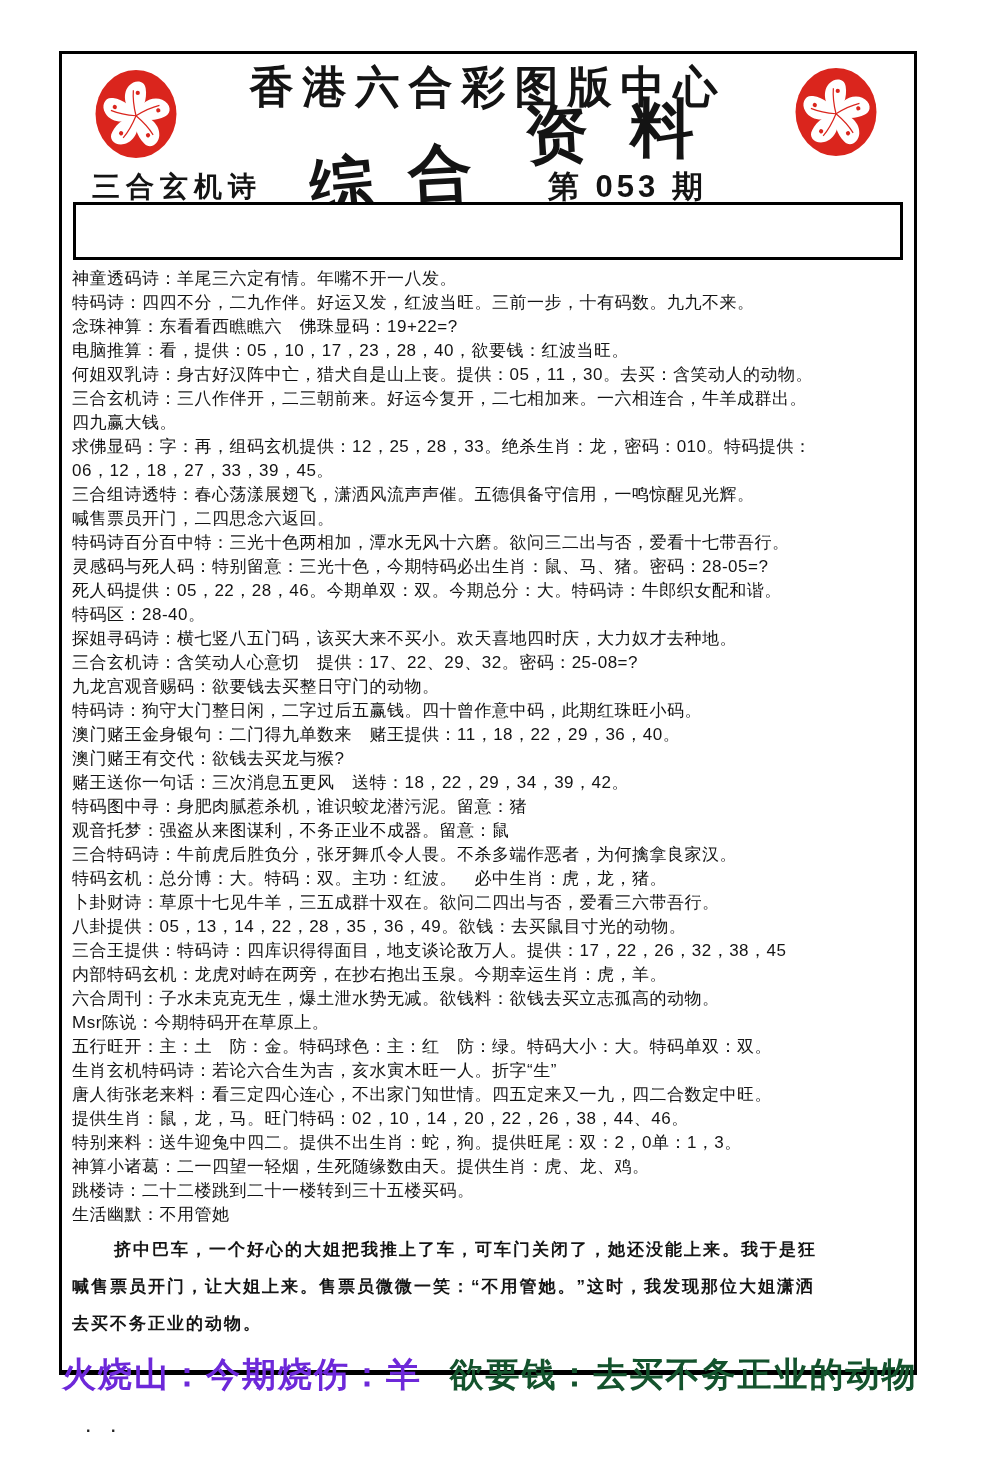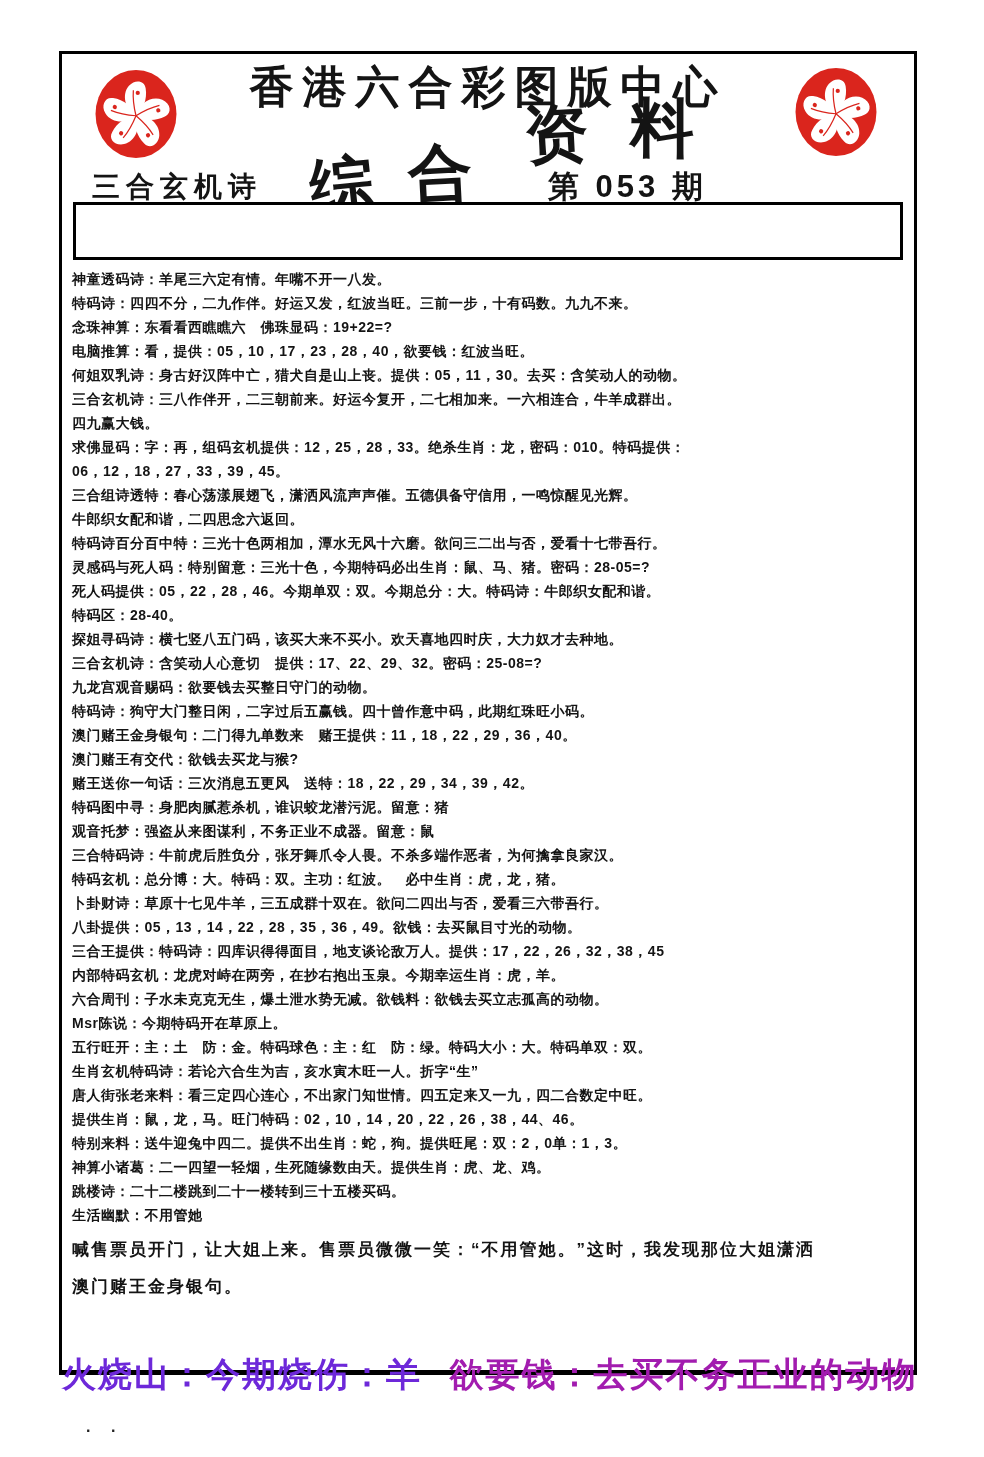--- a/index.html
+++ b/index.html
@@ -20,30 +20,30 @@
   .t-c2{left:214px;top:6px;transform:rotate(-3deg);}
   .t-c3{left:320px;top:0px;}
   .issue{position:absolute;left:486px;top:112px;font-size:31px;font-weight:bold;letter-spacing:4px;white-space:nowrap;}
   .copyright{position:absolute;top:114px;font-size:28px;font-weight:bold;letter-spacing:6px;white-space:nowrap;}
   .copyright.left{left:30px;}
   .copyright.right{left:688px;margin-top:36px;}
   .empty-box{position:absolute;left:11px;top:148px;width:830px;height:58px;
              border:3px solid #000;box-sizing:border-box;background:#fff;}
   
   .text-area{position:absolute;left:10px;top:213px;width:840px;}
-  .info-line{height:24px;line-height:24px;font-size:14px;font-weight:bold;
+  .info-line{height:24px;line-height:24px;font-size:17px;font-weight:normal;
              white-space:nowrap;letter-spacing:0.5px;}
   .joke{margin-top:4px;font-size:17px;font-weight:bold;letter-spacing:2px;}
   .joke-line{height:37px;line-height:37px;white-space:nowrap;}
   .joke-line.first{text-indent:42px;}
   
   .footer-strip{position:absolute;left:0;top:1298px;width:100%;text-align:center;
                 font-size:34px;font-weight:bold;letter-spacing:2px;white-space:nowrap;}
   .footer-red{color:#6d28d9;}
-  .footer-green{color:#a21caf;margin-left:16px;}
+  .footer-green{color:#14532d;margin-left:16px;}
   .bottom-dots{position:absolute;left:86px;top:1418px;font-size:16px;font-weight:bold;
                letter-spacing:8px;color:#222;}
 </style>
 </head>
 <body>
 
 <div class="page">
   <div class="outer-box">
 
     <div class="org-title">香港六合彩图版中心</div>
@@ -131,21 +131,21 @@
       <div class="info-line">神童透码诗：羊尾三六定有情。年嘴不开一八发。</div>
       <div class="info-line">特码诗：四四不分，二九作伴。好运又发，红波当旺。三前一步，十有码数。九九不来。</div>
       <div class="info-line">念珠神算：东看看西瞧瞧六　佛珠显码：19+22=?</div>
       <div class="info-line">电脑推算：看，提供：05，10，17，23，28，40，欲要钱：红波当旺。</div>
       <div class="info-line">何姐双乳诗：身古好汉阵中亡，猎犬自是山上丧。提供：05，11，30。去买：含笑动人的动物。</div>
       <div class="info-line">三合玄机诗：三八作伴开，二三朝前来。好运今复开，二七相加来。一六相连合，牛羊成群出。</div>
       <div class="info-line">四九赢大钱。</div>
       <div class="info-line">求佛显码：字：再，组码玄机提供：12，25，28，33。绝杀生肖：龙，密码：010。特码提供：</div>
       <div class="info-line">06，12，18，27，33，39，45。</div>
       <div class="info-line">三合组诗透特：春心荡漾展翅飞，潇洒风流声声催。五德俱备守信用，一鸣惊醒见光辉。</div>
-      <div class="info-line">牛郎织女配和谐，二四思念六返回。</div>
+      <div class="info-line">喊售票员开门，二四思念六返回。</div>
       <div class="info-line">特码诗百分百中特：三光十色两相加，潭水无风十六磨。欲问三二出与否，爱看十七带吾行。</div>
       <div class="info-line">灵感码与死人码：特别留意：三光十色，今期特码必出生肖：鼠、马、猪。密码：28-05=?</div>
       <div class="info-line">死人码提供：05，22，28，46。今期单双：双。今期总分：大。特码诗：牛郎织女配和谐。</div>
       <div class="info-line">特码区：28-40。</div>
       <div class="info-line">探姐寻码诗：横七竖八五门码，该买大来不买小。欢天喜地四时庆，大力奴才去种地。</div>
       <div class="info-line">三合玄机诗：含笑动人心意切　提供：17、22、29、32。密码：25-08=?</div>
       <div class="info-line">九龙宫观音赐码：欲要钱去买整日守门的动物。</div>
       <div class="info-line">特码诗：狗守大门整日闲，二字过后五赢钱。四十曾作意中码，此期红珠旺小码。</div>
       <div class="info-line">澳门赌王金身银句：二门得九单数来　赌王提供：11，18，22，29，36，40。</div>
       <div class="info-line">澳门赌王有交代：欲钱去买龙与猴?</div>
@@ -163,22 +163,23 @@
       <div class="info-line">五行旺开：主：土　防：金。特码球色：主：红　防：绿。特码大小：大。特码单双：双。</div>
       <div class="info-line">生肖玄机特码诗：若论六合生为吉，亥水寅木旺一人。折字“生”</div>
       <div class="info-line">唐人街张老来料：看三定四心连心，不出家门知世情。四五定来又一九，四二合数定中旺。</div>
       <div class="info-line">提供生肖：鼠，龙，马。旺门特码：02，10，14，20，22，26，38，44、46。</div>
       <div class="info-line">特别来料：送牛迎兔中四二。提供不出生肖：蛇，狗。提供旺尾：双：2，0单：1，3。</div>
       <div class="info-line">神算小诸葛：二一四望一轻烟，生死随缘数由天。提供生肖：虎、龙、鸡。</div>
       <div class="info-line">跳楼诗：二十二楼跳到二十一楼转到三十五楼买码。</div>
       <div class="info-line">生活幽默：不用管她</div>
 
       <div class="joke">
+        <div class="joke-line first">挤中巴车，一个好心的大姐把我推上了车，可车门关闭了，她还没能上来。我于是狂</div>
         <div class="joke-line">喊售票员开门，让大姐上来。售票员微微一笑：“不用管她。”这时，我发现那位大姐潇洒</div>
-        <div class="joke-line">澳门赌王金身银句。</div>
+        <div class="joke-line">去买不务正业的动物。</div>
       </div>
     </div>
 
     <div class="footer-strip">
       <span class="footer-red">火烧山：今期烧伤：羊</span>
       <span class="footer-green">欲要钱：去买不务正业的动物</span>
     </div>
   </div>
 
   <div class="bottom-dots">. .</div>

